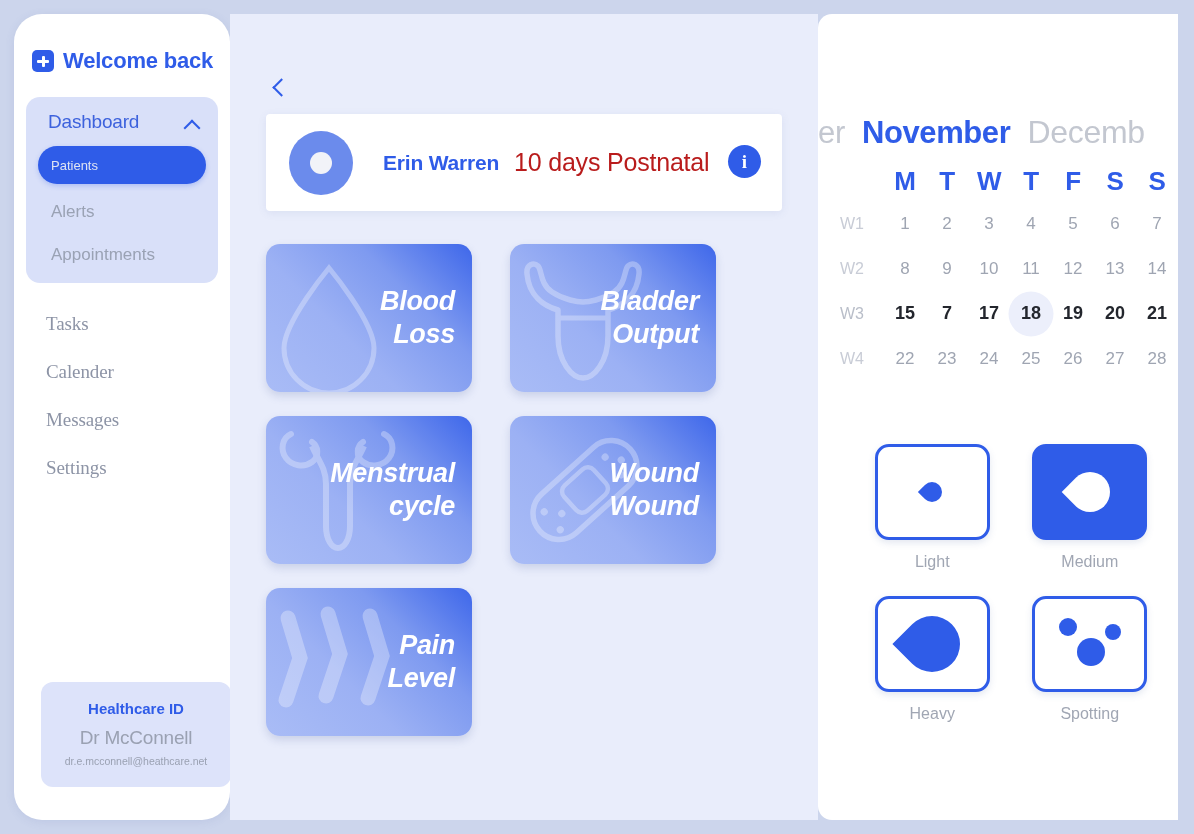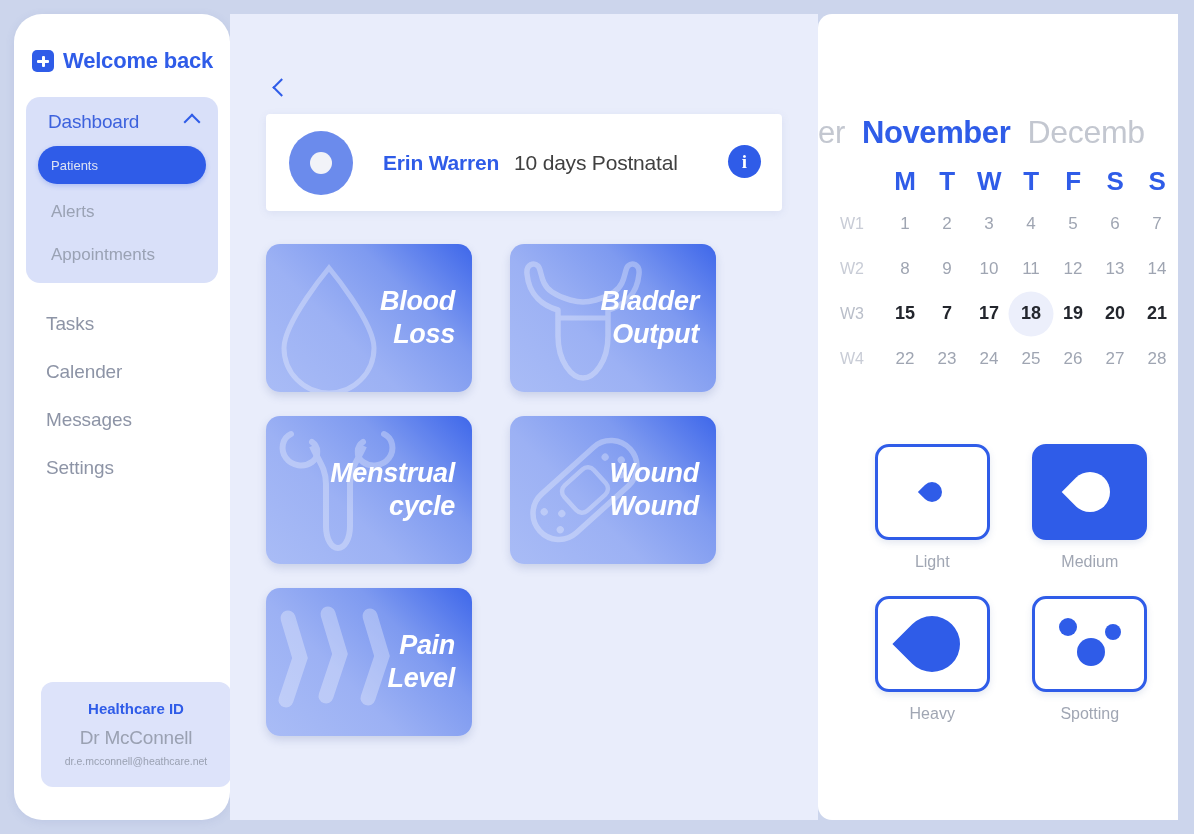--- a/index.html
+++ b/index.html
@@ -36,21 +36,21 @@
   .plus-badge::after  { left:9.5px; top:5.5px; width:3px; height:11.5px; }
   .welcome-text { font-size:22px; font-weight:bold; color:#2f5ce8; letter-spacing:-.2px; }
 
   .nav-card {
     margin:23px 12px 0 12px;
     background:#d9e0f9;
     border-radius:14px;
     padding:14px 0 18px 0;
   }
   .nav-card-head {
-    display:flex; align-items:flex-start; justify-content:space-between;
+    display:flex; align-items:flex-end; justify-content:space-between;
     padding:0 18px 0 22px;
   }
   .nav-card-title { font-size:19px; color:#3d62dd; letter-spacing:-.2px; }
   .chev-up {
     width:16px; height:16px; position:relative; flex:none;
   }
   .chev-up::before {
     content:""; position:absolute; left:2px; top:5px;
     width:10px; height:10px;
     border-left:2.4px solid #2f5ce8; border-top:2.4px solid #2f5ce8;
@@ -67,21 +67,21 @@
   }
   .pill-label { color:#dfe4f3; font-size:13px; }
   .nav-sub {
     padding:0 0 0 25px;
     margin-top:18px;
     font-size:17px; color:#9aa2b4;
   }
   .nav-sub + .nav-sub { margin-top:23px; }
 
   .nav-main { padding:0 0 0 32px; margin-top:30px; }
-  .nav-main-item { font-size:19px; color:#8d94a6; margin-top:26px; letter-spacing:-.1px; }
+  .nav-main-item { font-size:19px; color:#8d94a6; margin-top:26px; letter-spacing:-.1px;font-family:Liberation Serif, serif; }
   .nav-main-item:first-child { margin-top:0; }
 
   .hid-card {
     position:absolute; left:27px; bottom:33px;
     width:190px; height:105px;
     background:#dde3fa;
     border-radius:12px;
     display:flex; flex-direction:column; align-items:center;
     padding-top:18px;
   }
@@ -115,21 +115,21 @@
   }
   .avatar {
     margin-left:23px;
     width:64px; height:64px; border-radius:50%;
     background:#6b8bec;
     display:flex; align-items:center; justify-content:center;
     flex:none;
   }
   .avatar-hole { width:22px; height:22px; border-radius:50%; background:#f2f3f8; }
   .patient-name { margin-left:30px; font-size:21px; font-weight:bold; color:#2f5ce8; letter-spacing:-.2px; }
-  .patient-status { margin-left:15px; font-size:21px; color:#404040; letter-spacing:-.2px; }
+  .patient-status { margin-left:15px; font-size:25px; color:#b91c1c; letter-spacing:-.2px; }
   .info-btn {
     position:absolute; right:21px; top:31px;
     width:33px; height:33px; border-radius:50%;
     background:#2f5ce8; color:#fff;
     display:flex; align-items:center; justify-content:center;
     font-size:19px; font-weight:bold; font-family:"Liberation Serif", serif;
   }
 
   .tiles { position:absolute; left:36px; top:230px; width:520px; }
   .tile-row { display:flex; gap:38px; margin-bottom:24px; }

